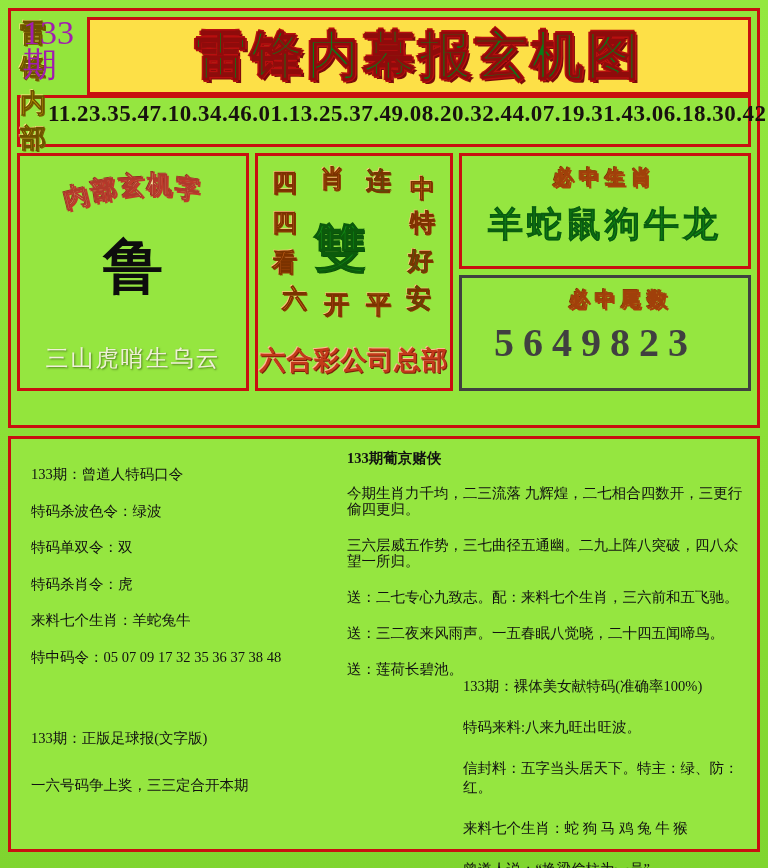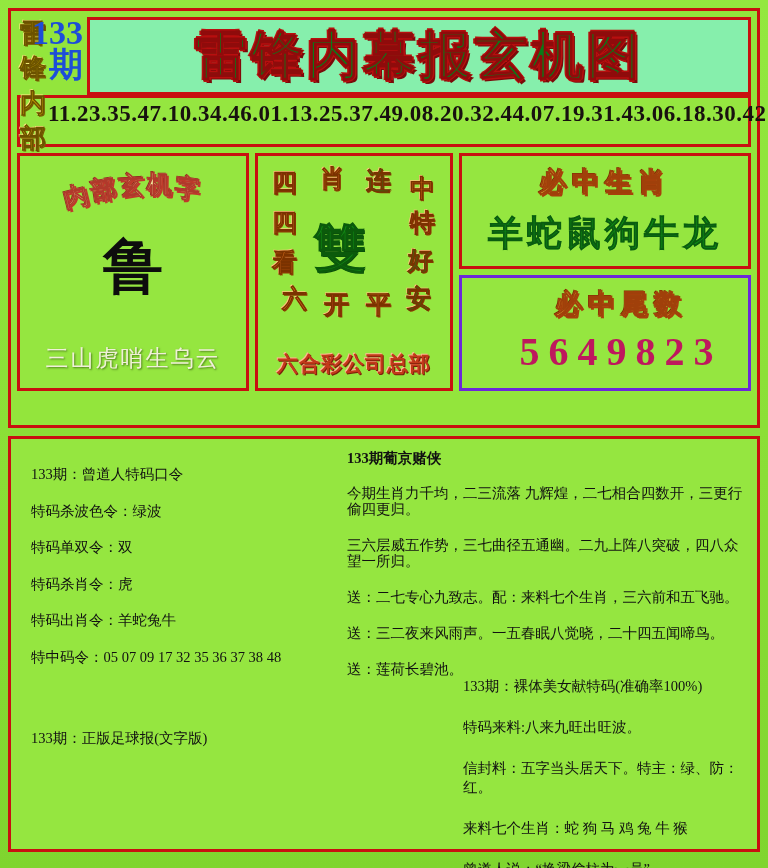--- a/index.html
+++ b/index.html
@@ -22,38 +22,38 @@
     background:#93e53c;
     padding:6px;
     height:420px;
     position:relative;
   }
   
   .episode{
     position:absolute;
     left:12px;top:6px;
     width:60px;
-    text-align:right;
-    font-family:"Liberation Serif", serif;
-    font-weight:bold;
+    text-align:left;
+    font-family:"Liberation Serif", serif;
+    font-weight:normal;
     font-size:34px;
-    color:#1d4ed8;
+    color:#a21caf;
     line-height:0.95;
     letter-spacing:0px;
     z-index:5;
   }
   .episode span{display:block;}
 
   
   .titleband{
     margin-left:70px;
     height:78px;
     border:3px solid #c81010;
     box-sizing:border-box;
-    background:#86efac;
+    background:#fde047;
     display:flex;align-items:center;justify-content:center;
     position:relative;
   }
   .title-text{
     font-family:"Liberation Serif", serif;
     font-weight:bold;
     font-size:52px;
     letter-spacing:4px;
     color:#0a7a18;
     text-shadow:
@@ -168,55 +168,55 @@
     font-size:52px;
     font-weight:bold;
     color:#118a14;
     text-shadow:1px 1px 0 #0a4a0a;
     -webkit-text-stroke:1px #0b5a0b;
   }
   .col2-foot{
     position:absolute;
     bottom:10px;left:0;right:0;
     text-align:center;
-    font-size:21px;
+    font-size:26px;
     font-weight:bold;
     color:#c33a1a;
     letter-spacing:1px;
     text-shadow:1px 1px 0 #7a1f0a,-1px -1px 0 #ffb892;
   }
 
   
   .box3a{height:116px;border:3px solid #c81010;box-sizing:border-box;background:#95e640;position:relative;}
-  .box3b{flex:1;border:3px solid #6d28d9;box-sizing:border-box;background:#95e640;position:relative;padding-left:32px;}
+  .box3b{flex:1;border:3px solid #404040;box-sizing:border-box;background:#95e640;position:relative;padding-left:32px;}
   .goldtitle{
     text-align:center;
     margin-top:8px;
     font-weight:bold;
-    font-size:27px;
+    font-size:20px;
     letter-spacing:6px;
     color:#ffe14d;
     text-shadow:2px 2px 0 #a8400b,-1px -1px 0 #7a2a00;
     -webkit-text-stroke:1px #a0400a;
   }
   .zodiac{
     text-align:center;
     margin-top:10px;
     font-size:35px;
     font-weight:bold;
     color:#0e8f16;
     letter-spacing:4px;
     -webkit-text-stroke:0.7px #0a5c10;
   }
   .tails{
-    text-align:center;
+    text-align:left;
     margin-top:6px;
     font-size:40px;
     font-weight:bold;
-    color:#be185d;
+    color:#404040;
     letter-spacing:9px;
     font-family:"Liberation Serif", serif;
   }
 
   
   .bottom{
     margin-top:8px;
     border:3px solid #c81010;
     box-sizing:border-box;
     background:#95e640;
@@ -312,26 +312,27 @@
     </div>
   </div>
 
   <div class="bottom">
 
     <div class="bcol-left">
       <div class="ln">133期：曾道人特码口令</div>
       <div class="ln">特码杀波色令：绿波</div>
       <div class="ln">特码单双令：双</div>
       <div class="ln">特码杀肖令：虎</div>
-      <div class="ln">特码出肖令：羊蛇兔牛</div>
+      <div class="ln">来料七个生肖：羊蛇兔牛</div>
       <div class="ln">特中码令：05 07 09 17 32 35 36 37 38 48</div>
     </div>
 
     <div class="sec2">
       <div class="ln">133期：正版足球报(文字版)</div>
+      <div class="ln">一六号码争上奖，三三定合开本期</div>
 
     </div>
 
     <div class="bcol-right">
       <div class="hd">133期葡京赌侠</div>
       <div class="ln">今期生肖力千均，二三流落 九辉煌，二七相合四数开，三更行偷四更归。</div>
       <div class="ln">三六层威五作势，三七曲径五通幽。二九上阵八突破，四八众望一所归。</div>
       <div class="ln">送：二七专心九致志。配：来料七个生肖，三六前和五飞驰。</div>
       <div class="ln">送：三二夜来风雨声。一五春眠八觉晓，二十四五闻啼鸟。</div>
       <div class="ln">送：莲荷长碧池。</div>

